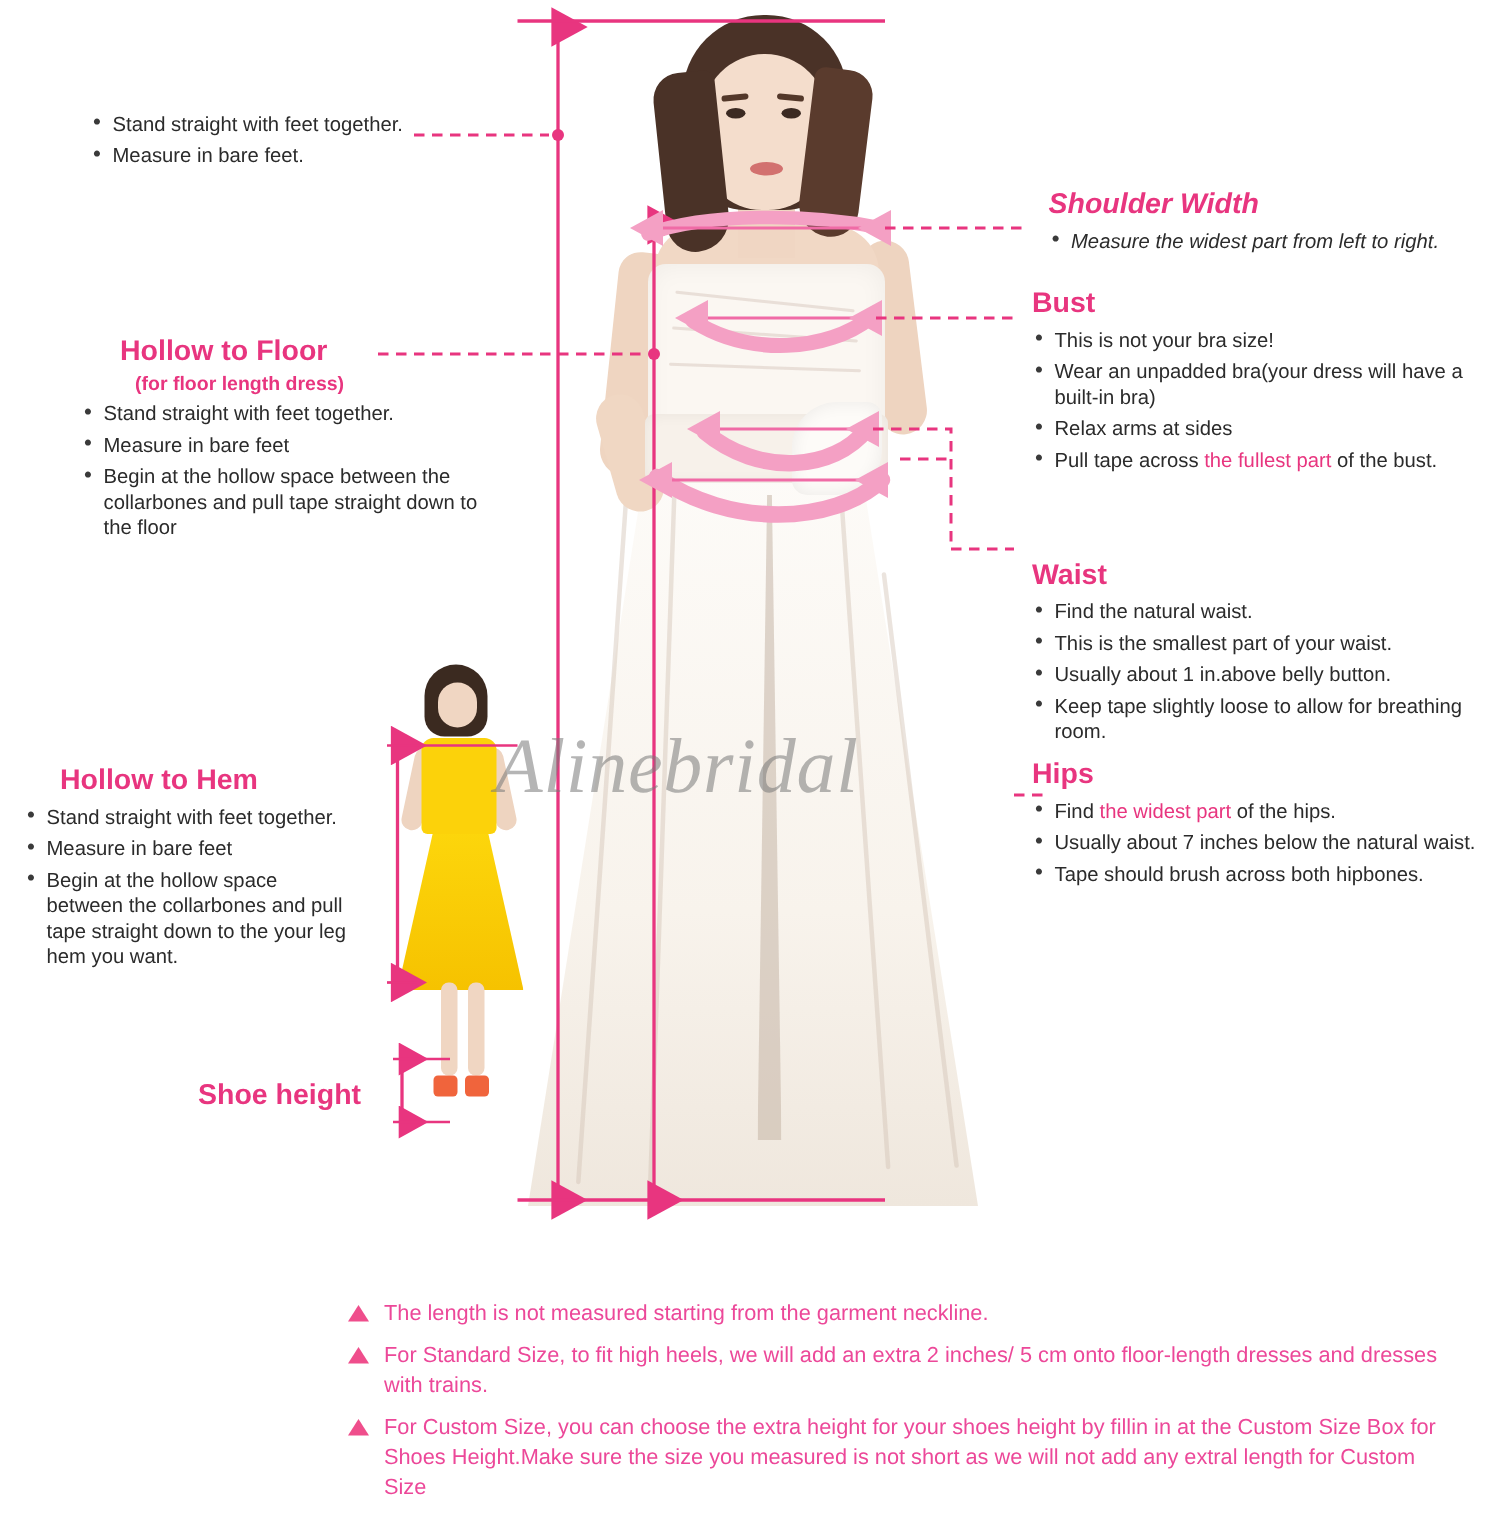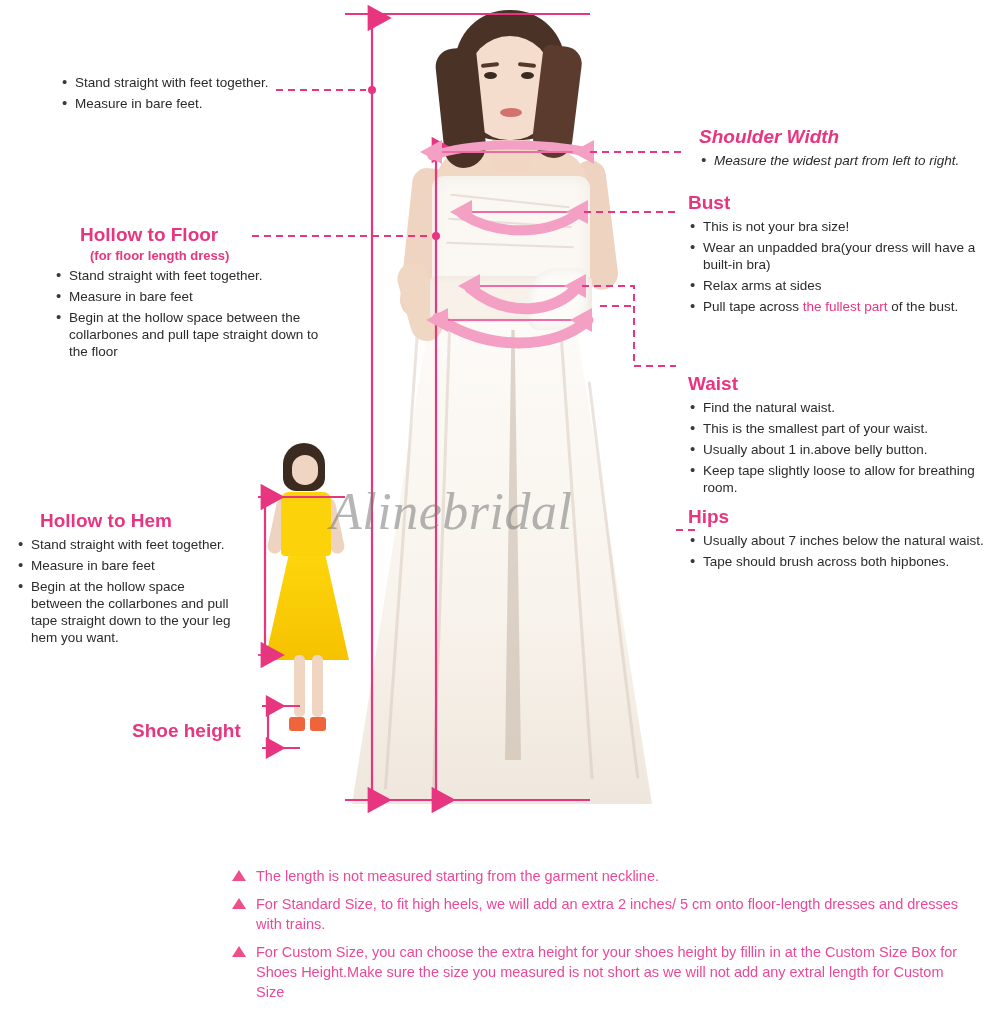--- a/index.html
+++ b/index.html
@@ -487,20 +487,21 @@
       <li>Find the natural waist.</li>
       <li>This is the smallest part of your waist.</li>
       <li>Usually about 1 in.above belly button.</li>
       <li>Keep tape slightly loose to allow for breathing room.</li>
     </ul>
   </div>
 
   <div class="blk" style="left:688px; top:506px; width:300px;">
     <div class="hd">Hips</div>
     <ul class="items">
+      <li>Find <span class="pinkword">the widest part</span> of the hips.</li>
       <li>Usually about 7 inches below the natural waist.</li>
       <li>Tape should brush across both hipbones.</li>
     </ul>
   </div>
 
   <div class="notes">
     <div class="note">
       <span class="tri"></span>
       <span>The length is not measured starting from the garment neckline.</span>
     </div>

